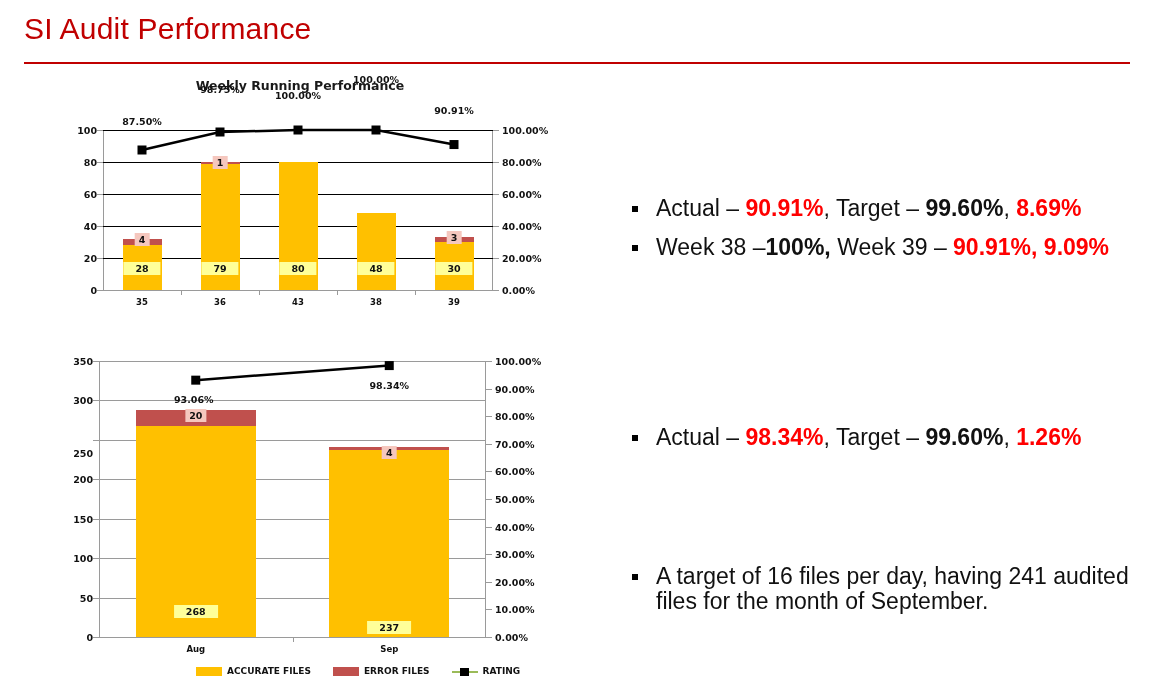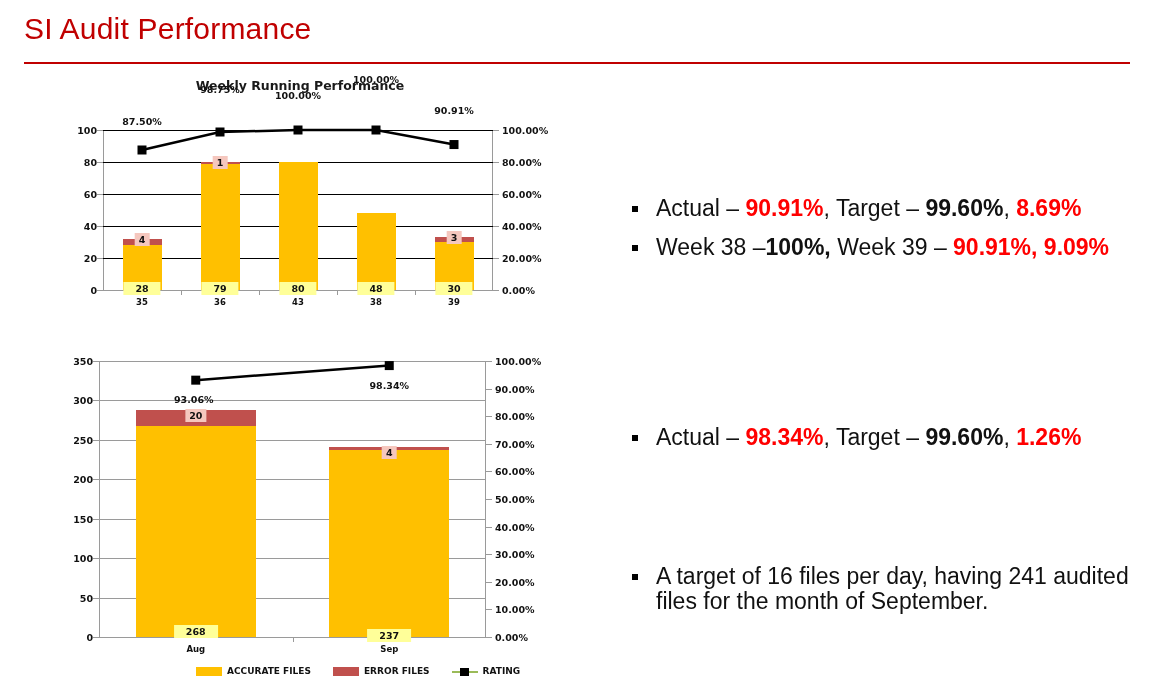--- a/index.html
+++ b/index.html
@@ -58,21 +58,21 @@
   }
   .xsep{position:absolute; width:1px; background:#9a9a9a; top:100%; height:5px;}
   
   .bar{position:absolute; box-sizing:border-box;}
   .bar-acc{position:absolute; background:#FFC000; left:0; right:0; bottom:0;}
   .bar-err{position:absolute; background:#C0504D; left:0; right:0;}
   .lbl-acc{
     position:absolute; left:50%; transform:translateX(-50%);
     background:#FFFF99; color:#111; font-size:9.5px; font-weight:bold;
     font-family:"DejaVu Sans", sans-serif;
-    padding:1px 12px; line-height:11px; white-space:nowrap;margin-top:20px;
+    padding:1px 12px; line-height:11px; white-space:nowrap;
   }
   .lbl-err{
     position:absolute; left:50%; transform:translateX(-50%);
     background:#F5C7BE; color:#111; font-size:9.5px; font-weight:bold;
     font-family:"DejaVu Sans", sans-serif;
     padding:1px 4px; line-height:11px; white-space:nowrap;
   }
   
   .lineLayer{position:absolute; left:0; top:0; width:100%; height:100%; overflow:visible;}
   .ptlabel{
@@ -211,21 +211,21 @@
       <div class="gridline light" style="top: 197.143px;"></div>
       <div class="ytick" style="top: 197.143px;">100</div>
       <div class="tickmark-l" style="top: 197.143px;"></div>
       <div class="gridline light" style="top: 157.714px;"></div>
       <div class="ytick" style="top: 157.714px;">150</div>
       <div class="tickmark-l" style="top: 157.714px;"></div>
       <div class="gridline light" style="top: 118.286px;"></div>
       <div class="ytick" style="top: 118.286px;">200</div>
       <div class="tickmark-l" style="top: 118.286px;"></div>
       <div class="gridline light" style="top: 78.8571px;"></div>
-      <div class="ytick" style="top: 79px;">250</div>
+      <div class="ytick" style="top: 92px;">250</div>
       <div class="tickmark-l" style="top: 78.8571px;"></div>
       <div class="gridline light" style="top: 39.4286px;"></div>
       <div class="ytick" style="top: 39.4286px;">300</div>
       <div class="tickmark-l" style="top: 39.4286px;"></div>
       <div class="gridline light" style="top: 0px;"></div>
       <div class="ytick" style="top: 0px;">350</div>
       <div class="tickmark-l" style="top: 0px;"></div>
       <div class="ytick-r" style="top: 276px;">0.00%</div>
       <div class="tickmark" style="top: 276px;"></div>
       <div class="ytick-r" style="top: 248.4px;">10.00%</div>
@@ -253,21 +253,21 @@
         <div class="bar-err" style="top: 48.8914px; height: 15.7714px;"></div>
       </div>
       <div class="lbl-acc" style="top: 244px; left: 96.75px;">268</div>
       <div class="lbl-err" style="top: 47.8914px; left: 96.75px;">20</div>
       <div class="xtick" style="left: 96.75px;">Aug</div>
       <div class="xsep" style="left: 193.5px;"></div>
       <div class="bar" style="left: 230.265px; width: 119.97px; top: 0px; height: 276px;">
         <div class="bar-acc" style="top: 89.1086px; bottom: 0px;"></div>
         <div class="bar-err" style="top: 85.9543px; height: 3.15429px;"></div>
       </div>
-      <div class="lbl-acc" style="top: 248px; left: 290.25px;">237</div>
+      <div class="lbl-acc" style="top: 260px; left: 290.25px;">237</div>
       <div class="lbl-err" style="top: 84.9543px; left: 290.25px;">4</div>
       <div class="xtick" style="left: 290.25px;">Sep</div>
       <svg class="lineLayer" viewBox="0 0 387 276">
         <path d="M96.75 19.15440000000001 L290.25 4.58159999999998" fill="none" stroke="#000000" stroke-width="2.5"></path>
         <rect x="92.25" y="14.65440000000001" width="9" height="9" fill="#000000"></rect>
         <rect x="285.75" y="0.08159999999998035" width="9" height="9" fill="#000000"></rect>
       </svg>
       <div class="ptlabel" style="left: 94.75px; top: 33.1544px;">93.06%</div>
       <div class="ptlabel" style="left: 290.25px; top: 18.5816px;">98.34%</div>
     </div>

